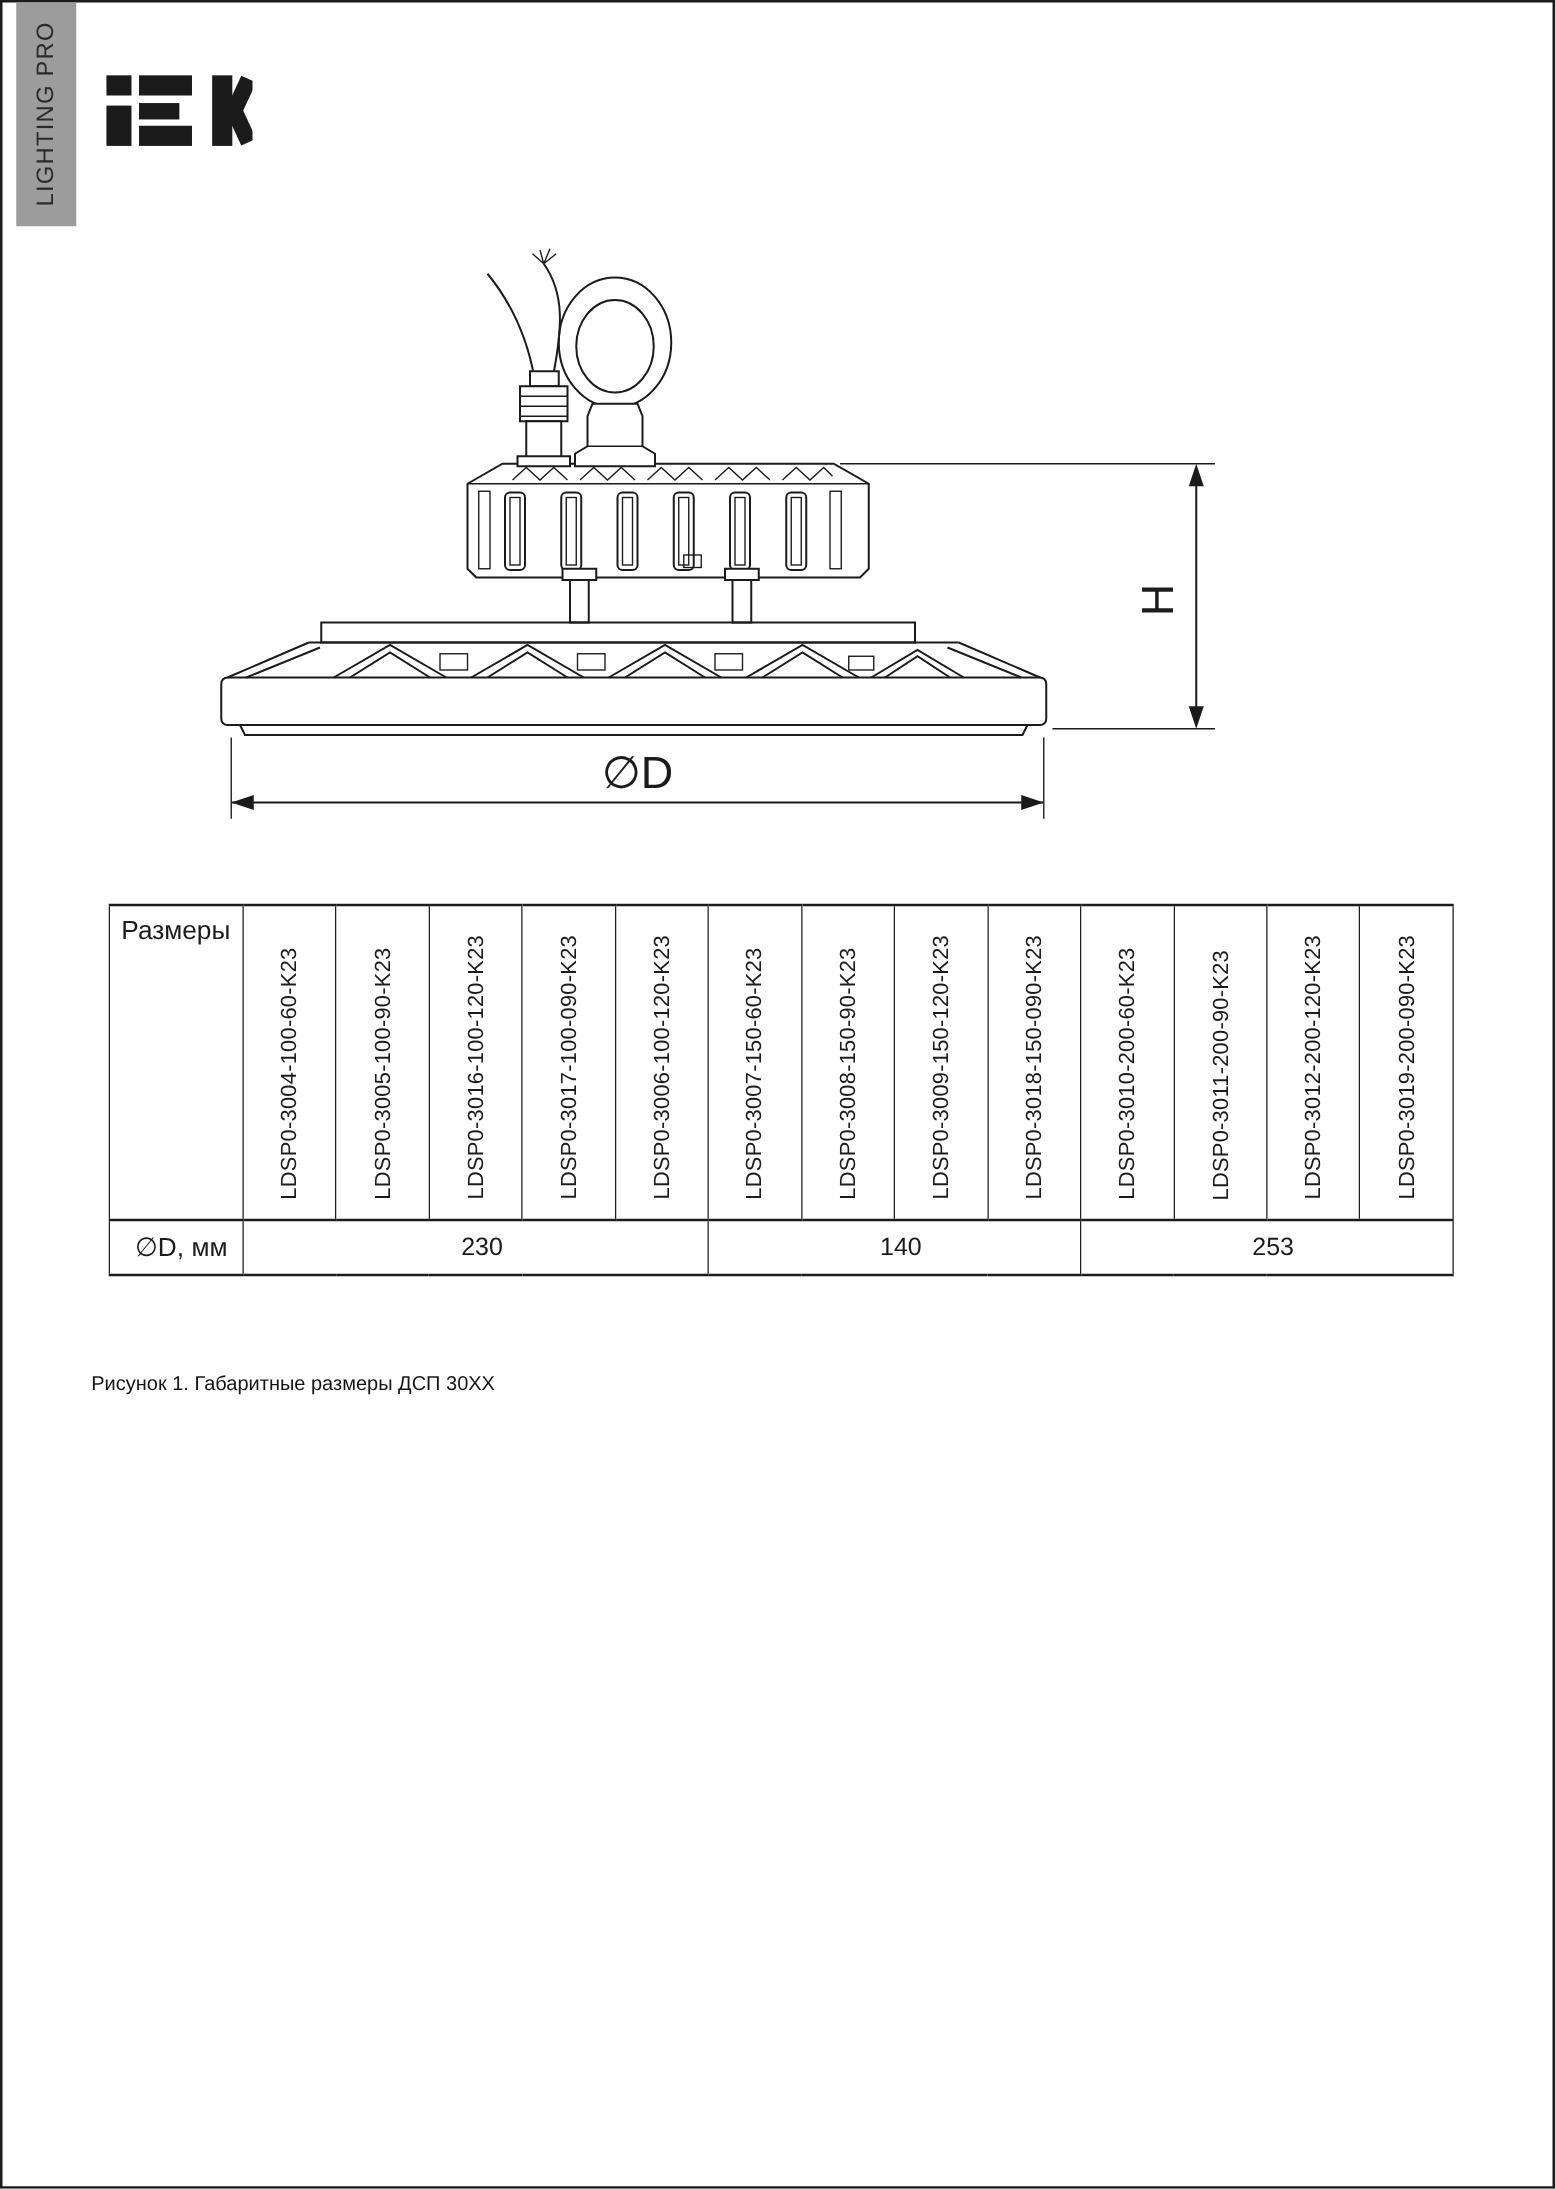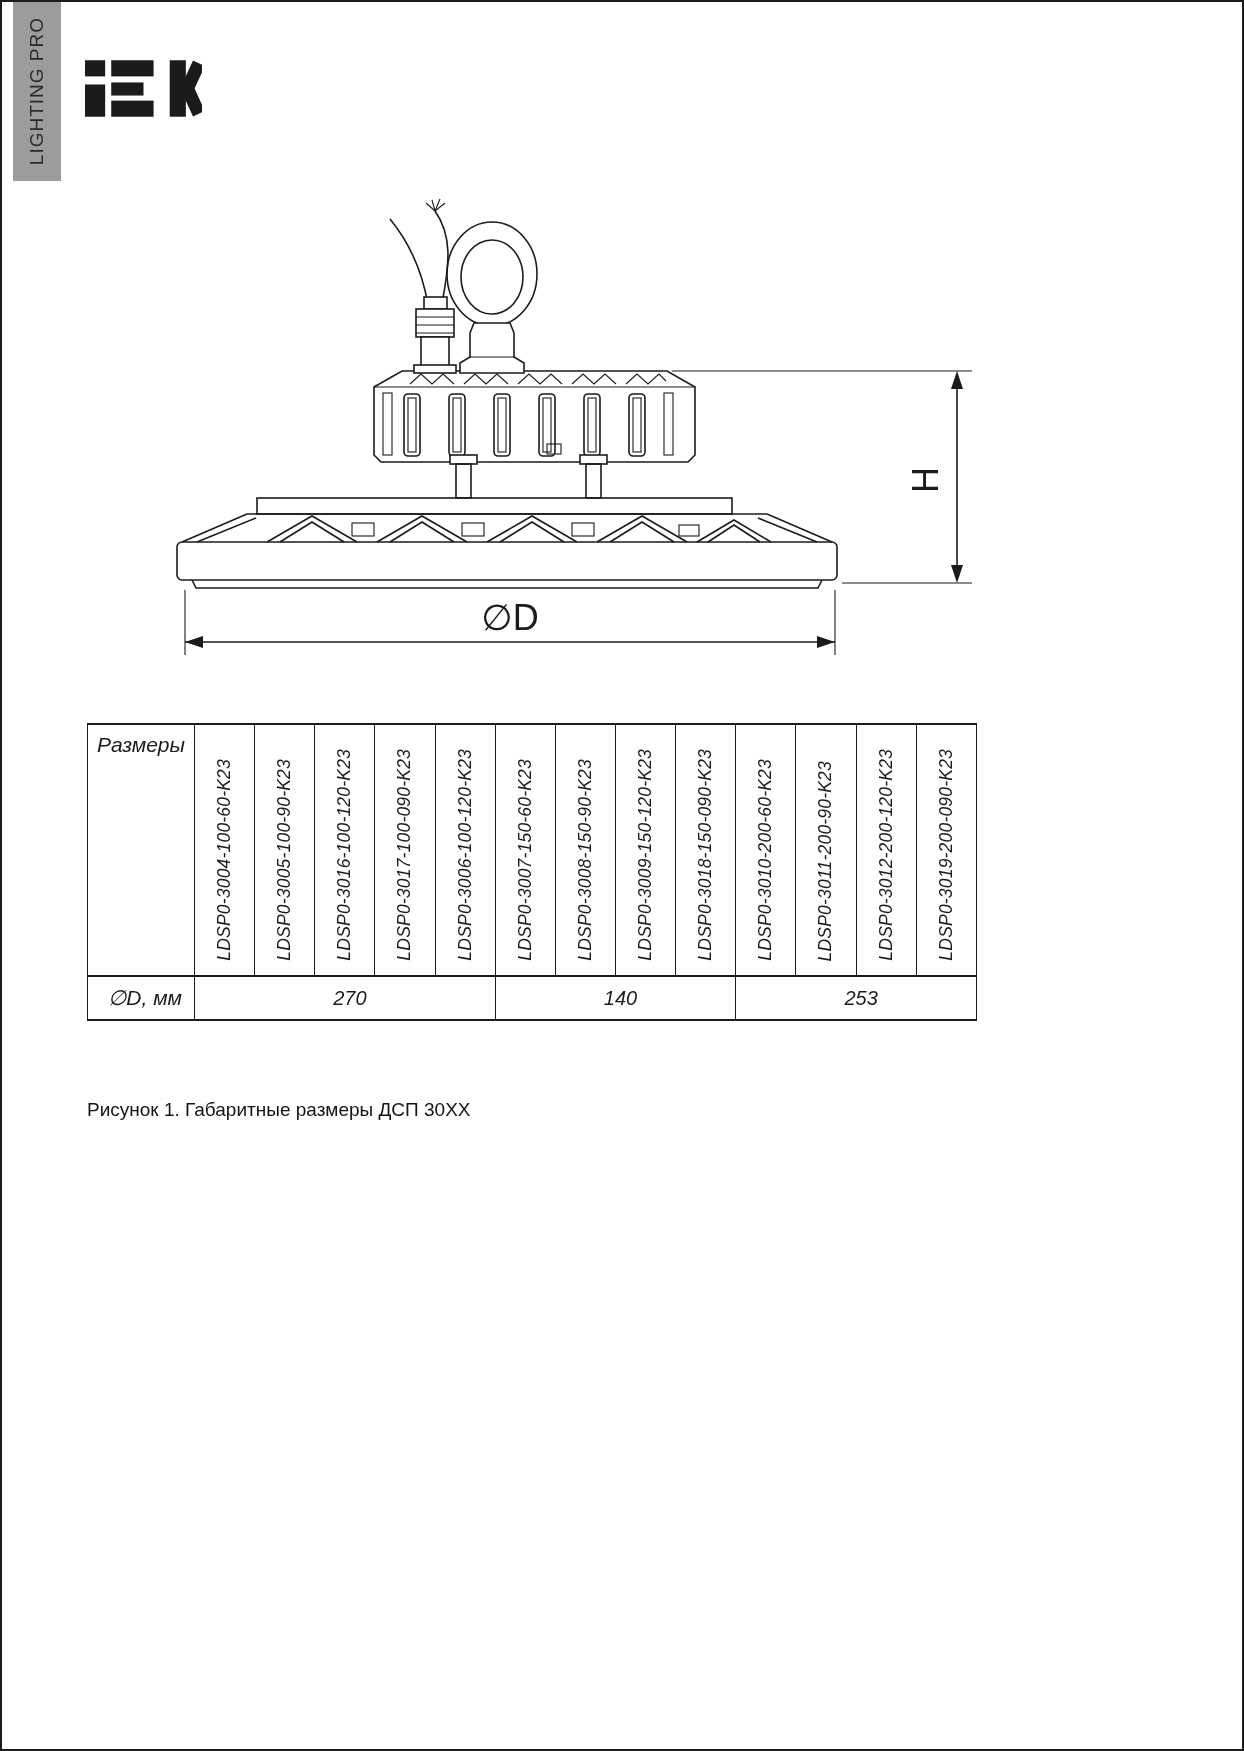--- a/index.html
+++ b/index.html
@@ -23,22 +23,22 @@
     writing-mode:vertical-rl;
     transform:rotate(180deg);
     font-size:19px; letter-spacing:1px; color:#2a2a2a;
     white-space:nowrap;
   }
   .logo { position:absolute; left:83px; top:58px; }
   .drawing { position:absolute; left:150px; top:195px; }
 
   
   .dim-table {
-    position:absolute; left:85px; top:721px; width:890px;
-    border-collapse:collapse; table-layout:fixed;font-style:italic;
+    position:absolute; left:85px; top:721px; width:1076px;
+    border-collapse:collapse; table-layout:fixed;
   }
   .dim-table col.lblcol { width:107px; }
   .dim-table th, .dim-table td {
     border:1px solid #1c1c1c;
     font-weight:normal;
     box-sizing:border-box;
   }
   .dim-table thead th { border-bottom:2px solid #1c1c1c; border-top:2px solid #1c1c1c; }
   .corner {
     vertical-align:top; text-align:left;
@@ -53,22 +53,22 @@
     white-space:nowrap;
     font-size:17.5px;
     letter-spacing:0.2px;
   }
   .dim-table tbody td { height:44px; vertical-align:middle;text-align:center; }
   td.rowlabel { font-size:21px; padding-left:9px; }
   td.val { font-size:20px; padding-left:11px; }
   .dim-table tbody tr:last-child td { border-bottom:2px solid #1c1c1c; }
 
   .caption {
-    position:absolute; left:85px; top:1097px;
-    font-size:19px; color:#141414;
+    position:absolute; left:71px; top:1097px;
+    font-size:16px; color:#141414;
   }
   svg .ln { stroke:#1b1b1b; fill:none; stroke-width:1.6; }
   svg .th { stroke:#1b1b1b; fill:none; stroke-width:1.1; }
   svg .wh { stroke:#1b1b1b; fill:#ffffff; stroke-width:1.6; }
   svg .blk { fill:#1b1b1b; stroke:none; }
   svg text { font-family:"Liberation Sans", sans-serif; fill:#1b1b1b; }
 </style>
 </head>
 <body>
 
@@ -211,21 +211,21 @@
         <th class="model"><span>LDSP0-3018-150-090-K23</span></th>
         <th class="model"><span>LDSP0-3010-200-60-K23</span></th>
         <th class="model"><span>LDSP0-3011-200-90-K23</span></th>
         <th class="model"><span>LDSP0-3012-200-120-K23</span></th>
         <th class="model"><span>LDSP0-3019-200-090-K23</span></th>
       </tr>
     </thead>
     <tbody>
       <tr>
         <td class="rowlabel">∅D, мм</td>
-        <td class="val" colspan="5">270</td>
+        <td class="val" colspan="5">230</td>
         <td class="val" colspan="4">140</td>
         <td class="val" colspan="4">253</td>
       </tr>
     </tbody>
   </table>
 
   <div class="caption">Рисунок 1. Габаритные размеры ДСП 30ХХ</div>
 
 </div>
 

